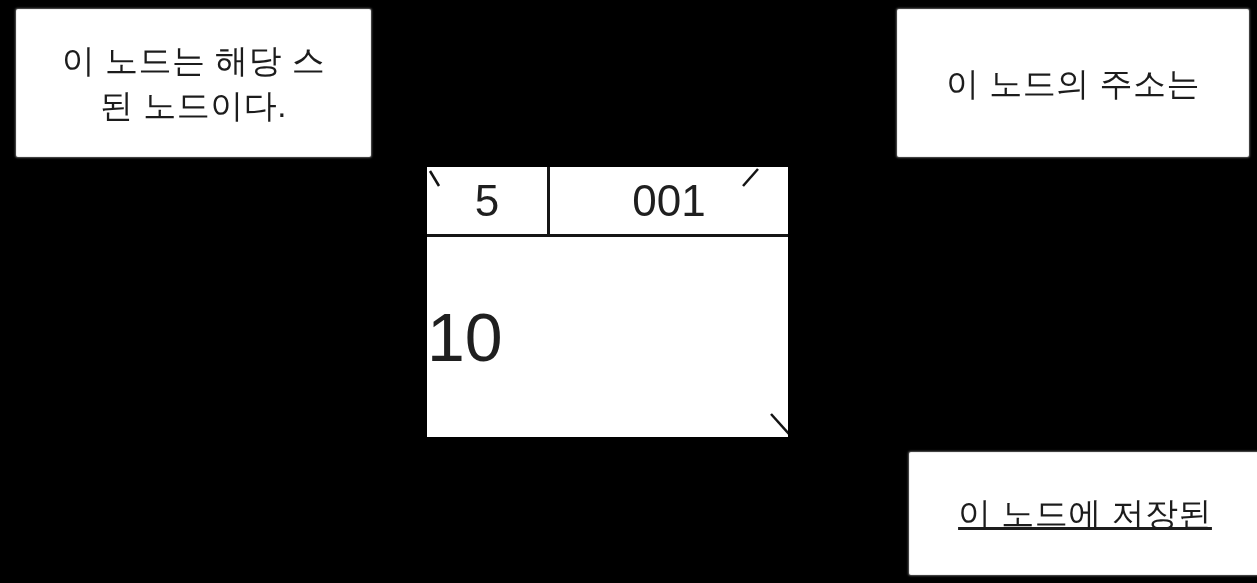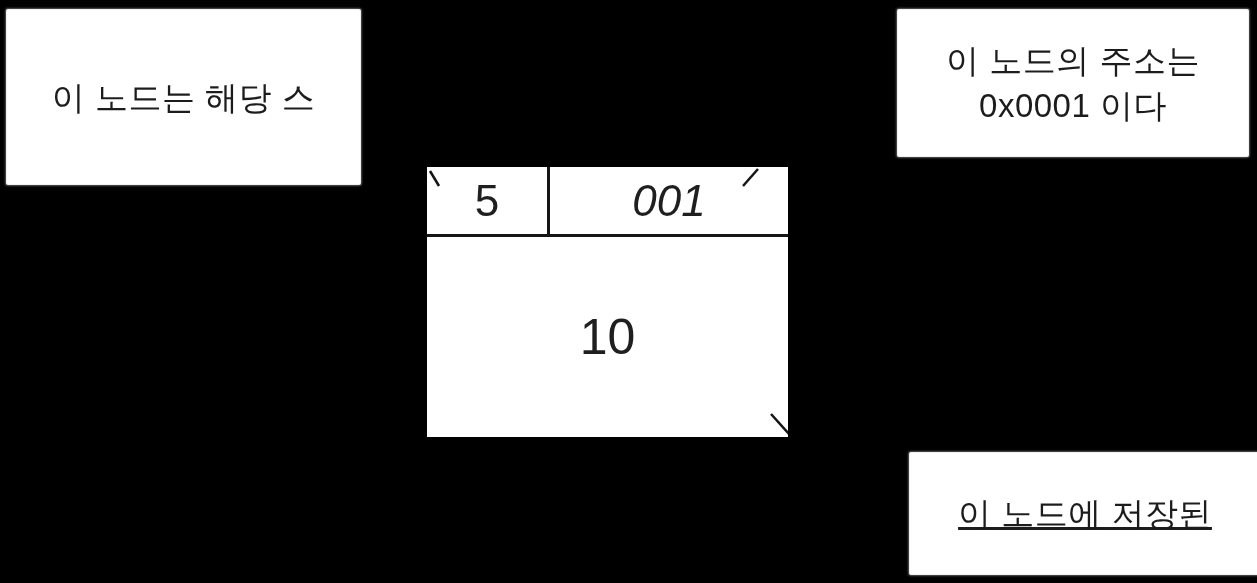--- a/index.html
+++ b/index.html
@@ -27,21 +27,21 @@
     align-items: center;
     text-align: center;
     font-size: 33px;
     font-weight: 300;
     line-height: 45px;
     letter-spacing: 0.5px;
     
     box-shadow: 0 0 2px 1px rgba(255,255,255,0.35), inset 0 0 0 1px rgba(0,0,0,0.06);
     border-radius: 2px;
   }
-  .ann-push  { left: 6px;   top: 9px;   width: 355px; height: 176px; }
+  .ann-push  { left: 16px;   top: 9px;   width: 355px; height: 148px; }
   .ann-addr  { left: 897px; top: 9px;   width: 352px; height: 148px; }
   .ann-value { left: 909px; top: 452px; width: 352px; height: 123px; text-decoration: underline; }
   .ann-line { white-space: nowrap; }
 
   
   .node {
     position: absolute;
     left: 427px;
     top: 167px;
     width: 361px;
@@ -63,53 +63,52 @@
     justify-content: center;
     font-size: 44px;
     font-weight: 300;
     color: #1f1f1f;
     box-sizing: border-box;
   }
   .cell-index {
     width: 123px;
     border-right: 3px solid #161616;
   }
-  .cell-addr { flex: 1; font-style: italic; }
+  .cell-addr { flex: 1; }
   .node-value-area {
     position: absolute;
     left: 0; top: 70px;
     width: 361px;
     height: 200px;
     display: flex;
     align-items: center;
-    justify-content: center;
-    font-size: 50px;
+    font-size: 68px;
     font-weight: 300;
     color: #1f1f1f;
   }
   .leaders {
     position: absolute;
     left: 0; top: 0;
     width: 361px;
     height: 270px;
     pointer-events: none;
   }
 </style>
 </head>
 <body>
 
 <div class="canvas">
 
   <div class="ann ann-push">
     <div class="ann-line">이 노드는 해당 스</div>
+    <div class="ann-line">된 노드이다.</div>
   </div>
 
   <div class="ann ann-addr">
     <div class="ann-line">이 노드의 주소는</div>
-    <div class="ann-line">0x0001 이다</div>
   </div>
 
   <div class="ann ann-value">
     <div class="ann-line">이 노드에 저장된</div>
   </div>
 
   <div class="node">
     <div class="node-header">
       <div class="node-cell cell-index">
         <span>5</span>

